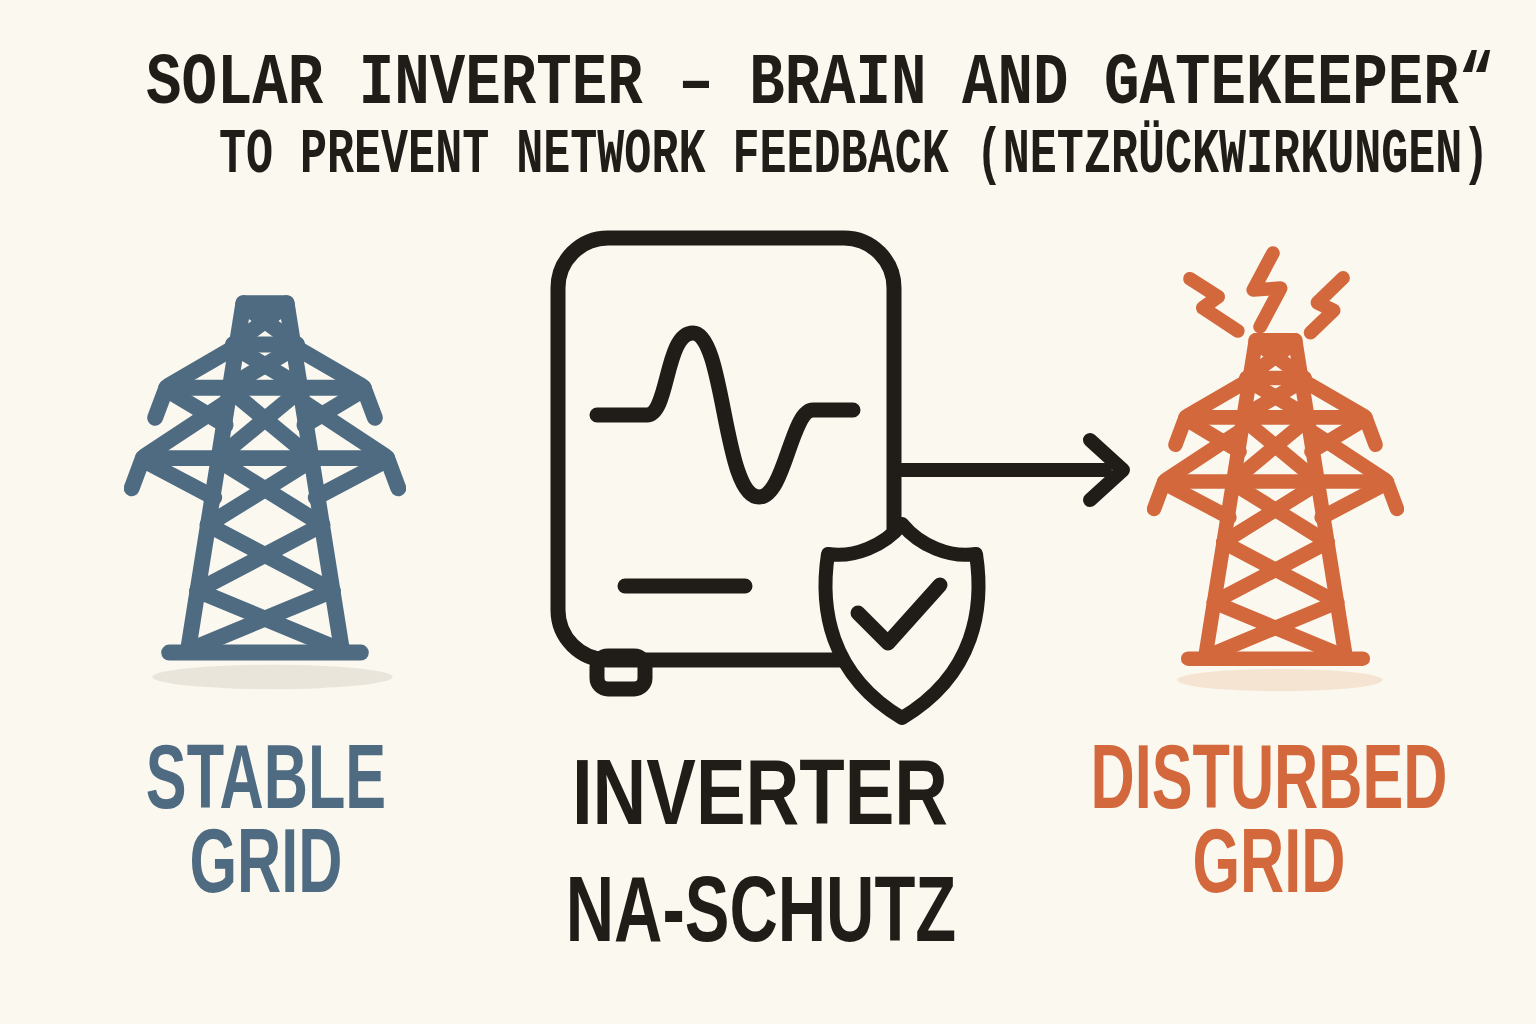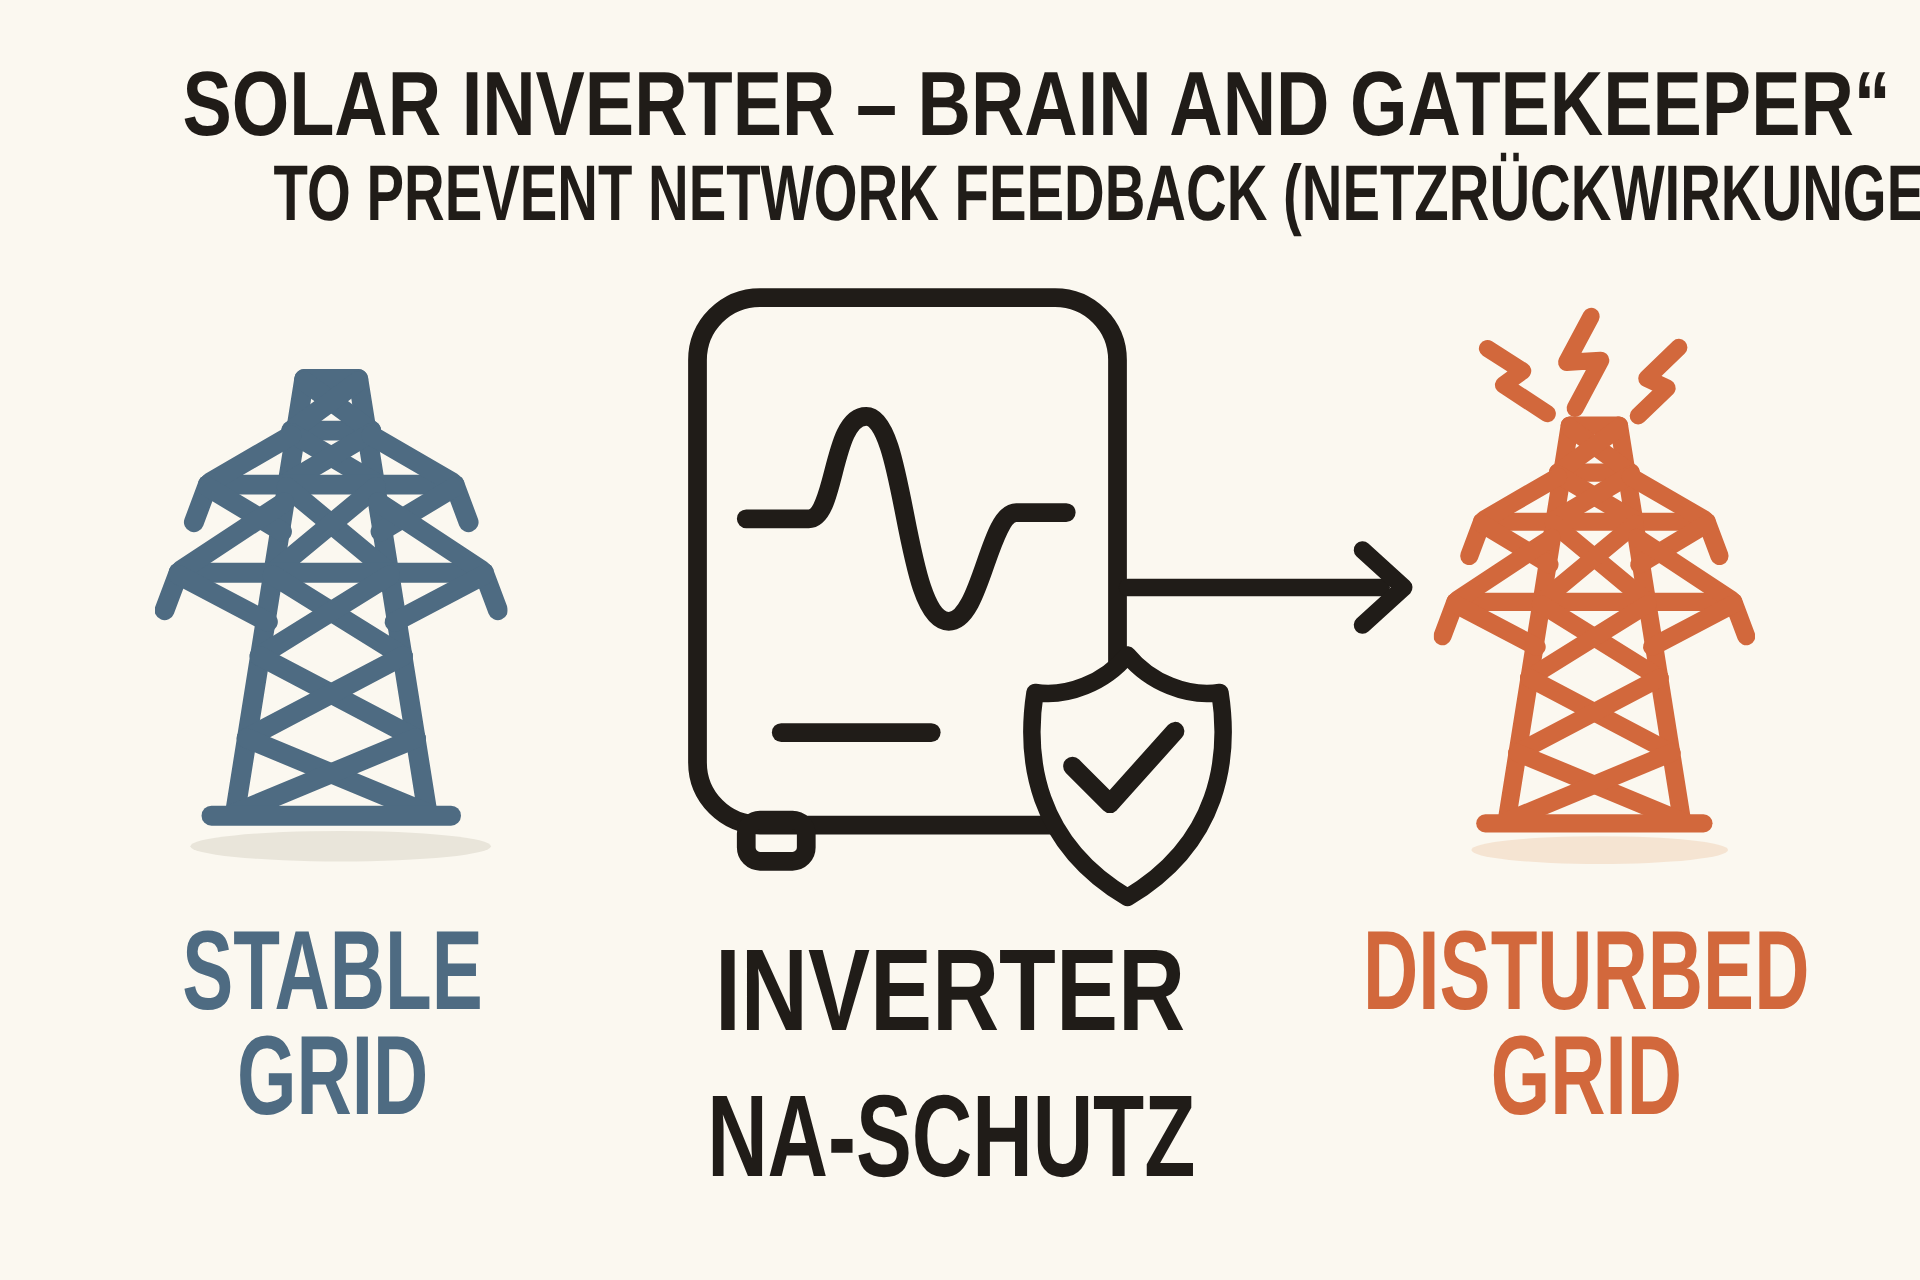--- a/index.html
+++ b/index.html
@@ -3,21 +3,21 @@
 <meta charset="utf-8">
 <style>
   html,body{margin:0;padding:0;background:#e8e8e8;}
   .canvas{
     position:relative;width:1536px;height:1024px;overflow:hidden;
     background:var(--bg,#fbf8f0);
     font-family:"Liberation Sans", sans-serif;
   }
   .abs{position:absolute;}
   
-  .title-block{position:absolute;left:0;top:47px;width:1536px;text-align:center;color:var(--ink,#201c18);}
+  .title-block{position:absolute;left:0;top:47px;width:1536px;text-align:center;color:var(--ink,#201c18);font-family:Liberation Mono, monospace;}
   .t1{font-size:73px;font-weight:700;line-height:1;white-space:nowrap;transform:scaleX(.81);transform-origin:50% 50%;}
   .t2{font-size:63px;font-weight:700;line-height:1;white-space:nowrap;margin-top:4px;transform:scaleX(.715);transform-origin:50% 50%;}
   
   .lbl{position:absolute;width:600px;text-align:center;font-weight:700;line-height:1;white-space:nowrap;transform-origin:50% 50%;}
   .fs90{font-size:90px;transform:scaleX(.68);}
   .fs93a{font-size:93px;transform:scaleX(.80);}
   .fs93b{font-size:93px;transform:scaleX(.72);}
   .c-slate{color:var(--slate,#4e6b82);}
   .c-orange{color:var(--orange,#d2683c);}
   .c-ink{color:var(--ink,#201c18);}

